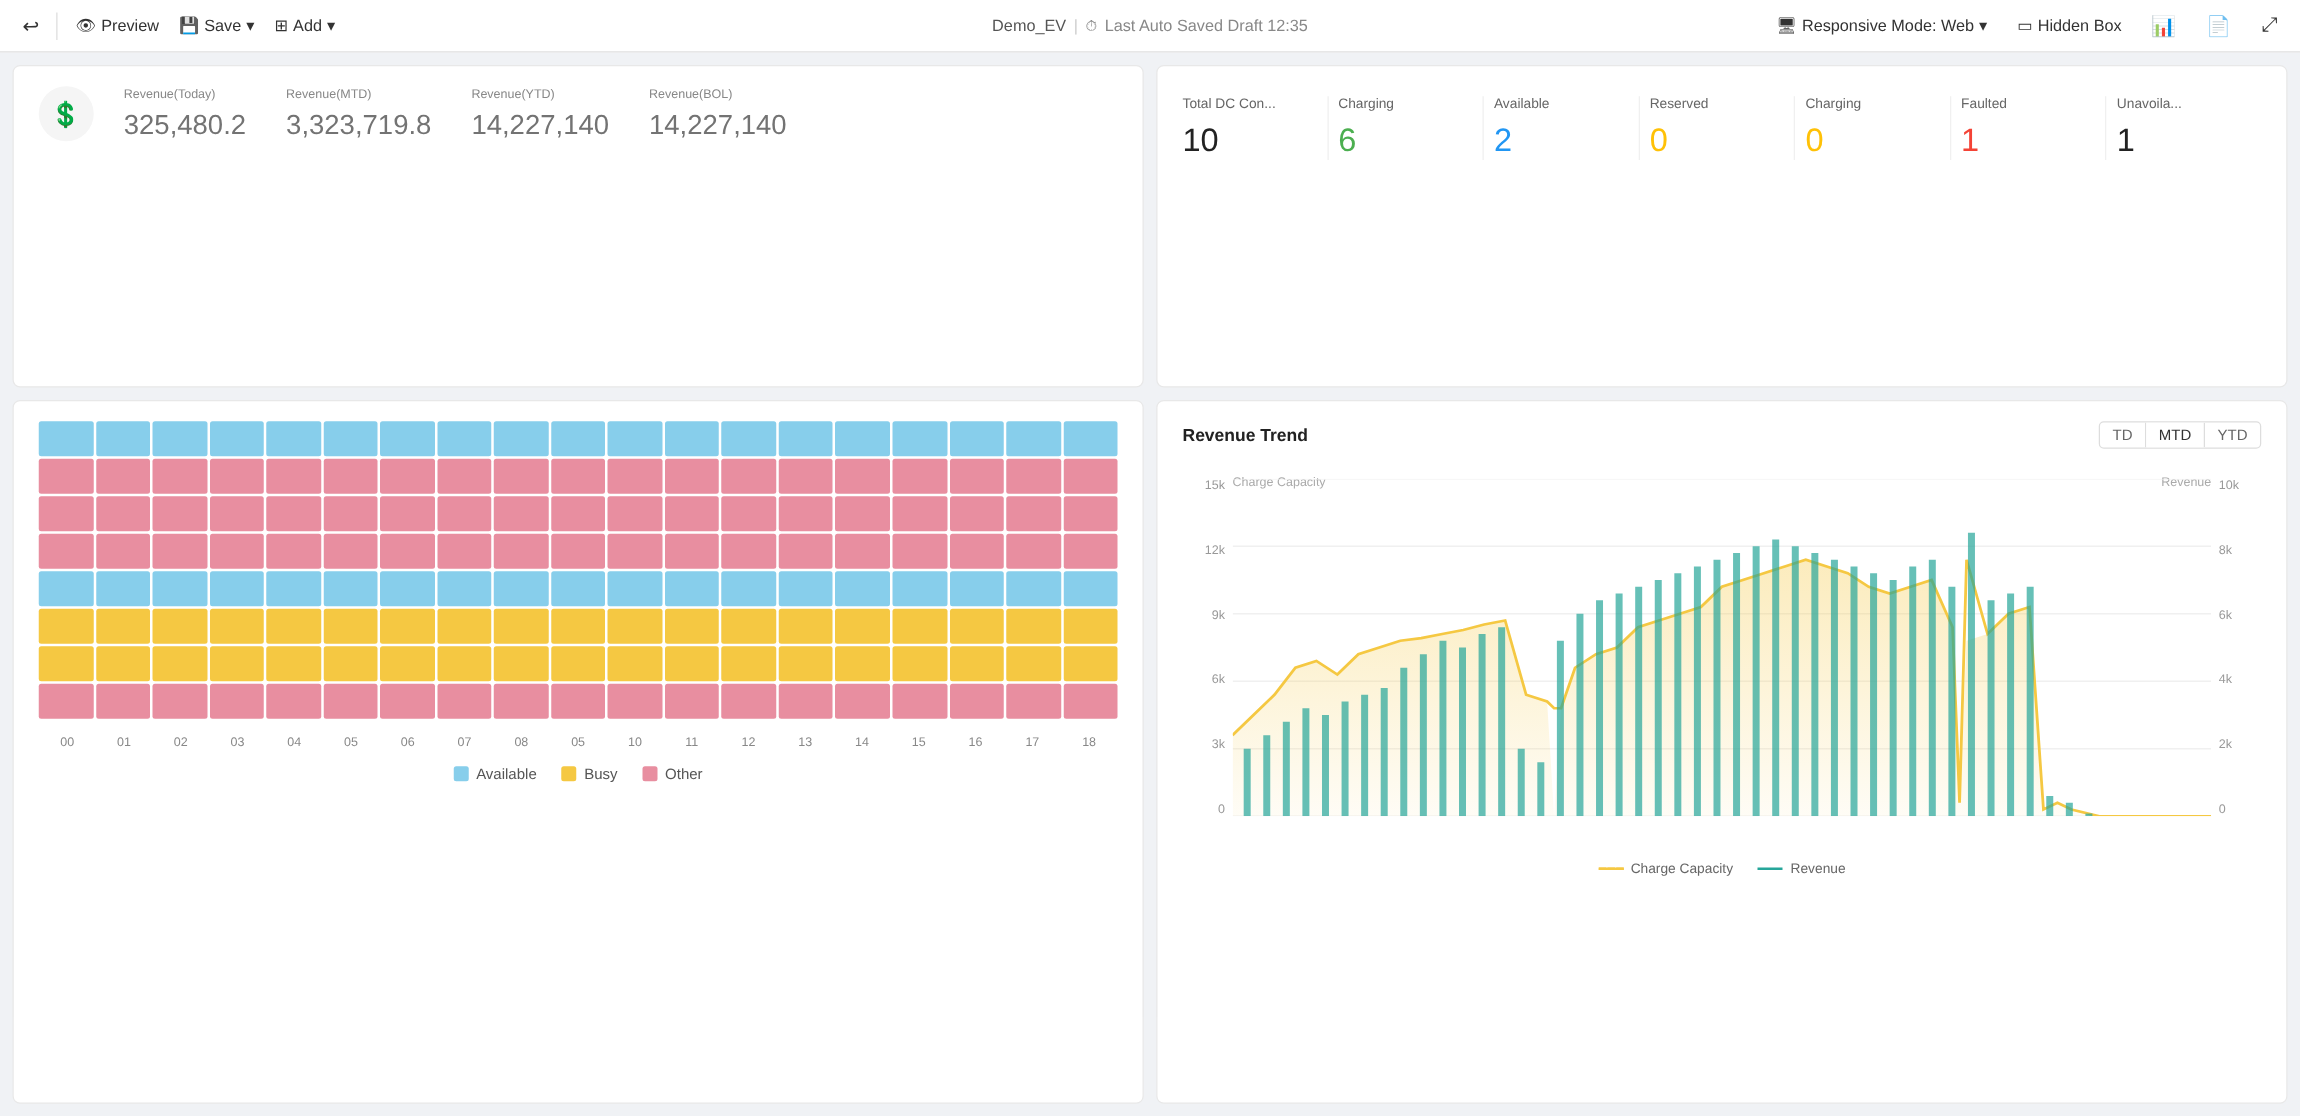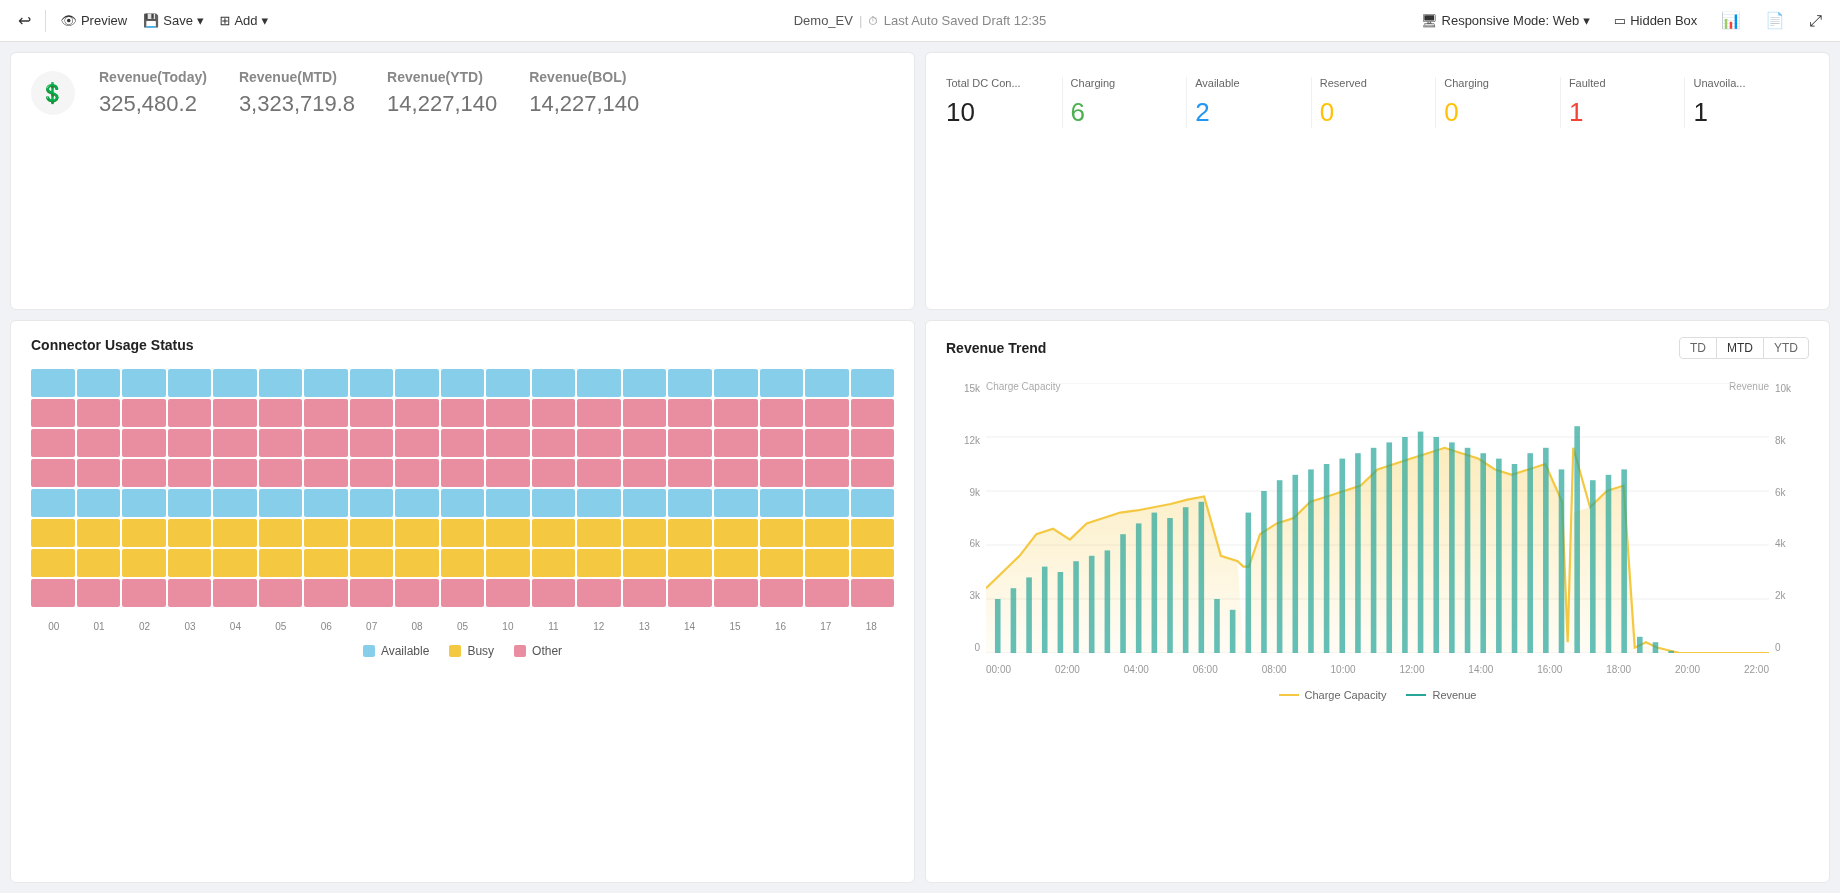--- a/index.html
+++ b/index.html
@@ -74,21 +74,21 @@
       font-size: 20px;
       color: #888;
       flex-shrink: 0;
     }
     .revenue-metrics {
       display: flex;
       gap: 32px;
       flex: 1;
     }
     .metric-item { display: flex; flex-direction: column; gap: 6px; }
-    .metric-label { font-size: 14px; color: #888; font-weight: bold; }
+    .metric-label { font-size: 10px; color: #888; }
     .metric-value { font-size: 22px; font-weight: 500; color: #737373; }
 
     
     .state-grid {
       display: flex;
       gap: 0;
       padding-top: 8px;
     }
     .state-item {
       flex: 1;
@@ -343,21 +343,20 @@
         <span class="state-value color-red">1</span>
       </div>
       <div class="state-item">
         <span class="state-label">Unavoila...</span>
         <span class="state-value color-default">1</span>
       </div>
     </div>
   </div>
 
   <div class="card connector-card">
-    <div class="card-title">Connector Usage Status</div>
     <div id="connector-grid" class="connector-grid">
         <div class="grid-row">
           <div class="grid-cell" style="background: rgb(135, 206, 235);"></div>
           <div class="grid-cell" style="background: rgb(135, 206, 235);"></div>
           <div class="grid-cell" style="background: rgb(135, 206, 235);"></div>
           <div class="grid-cell" style="background: rgb(135, 206, 235);"></div>
           <div class="grid-cell" style="background: rgb(135, 206, 235);"></div>
           <div class="grid-cell" style="background: rgb(135, 206, 235);"></div>
           <div class="grid-cell" style="background: rgb(135, 206, 235);"></div>
           <div class="grid-cell" style="background: rgb(135, 206, 235);"></div>
@@ -653,34 +652,20 @@
             <rect x="540" y="90" width="5" height="160" fill="#26a69a"></rect>
             <rect x="554" y="85" width="5" height="165" fill="#26a69a"></rect>
             <rect x="568" y="80" width="5" height="170" fill="#26a69a"></rect>
             <rect x="582" y="235" width="5" height="15" fill="#26a69a"></rect>
             <rect x="596" y="240" width="5" height="10" fill="#26a69a"></rect>
             <rect x="610" y="248" width="5" height="2" fill="#26a69a"></rect>
           </g>
         </svg>
       </div>
 
-      <div class="chart-x-axis">
-        <span class="chart-x-label">00:00</span>
-        <span class="chart-x-label">02:00</span>
-        <span class="chart-x-label">04:00</span>
-        <span class="chart-x-label">06:00</span>
-        <span class="chart-x-label">08:00</span>
-        <span class="chart-x-label">10:00</span>
-        <span class="chart-x-label">12:00</span>
-        <span class="chart-x-label">14:00</span>
-        <span class="chart-x-label">16:00</span>
-        <span class="chart-x-label">18:00</span>
-        <span class="chart-x-label">20:00</span>
-        <span class="chart-x-label">22:00</span>
-      </div>
     </div>
 
     <div class="trend-legend">
       <div class="trend-legend-item">
         <div class="legend-line" style="background:#f5c842; border-top: 2px dashed #f5c842; height:0;"></div>
         <span>Charge Capacity</span>
       </div>
       <div class="trend-legend-item">
         <div class="legend-line" style="background:#26a69a; height:2px;"></div>
         <span>Revenue</span>

